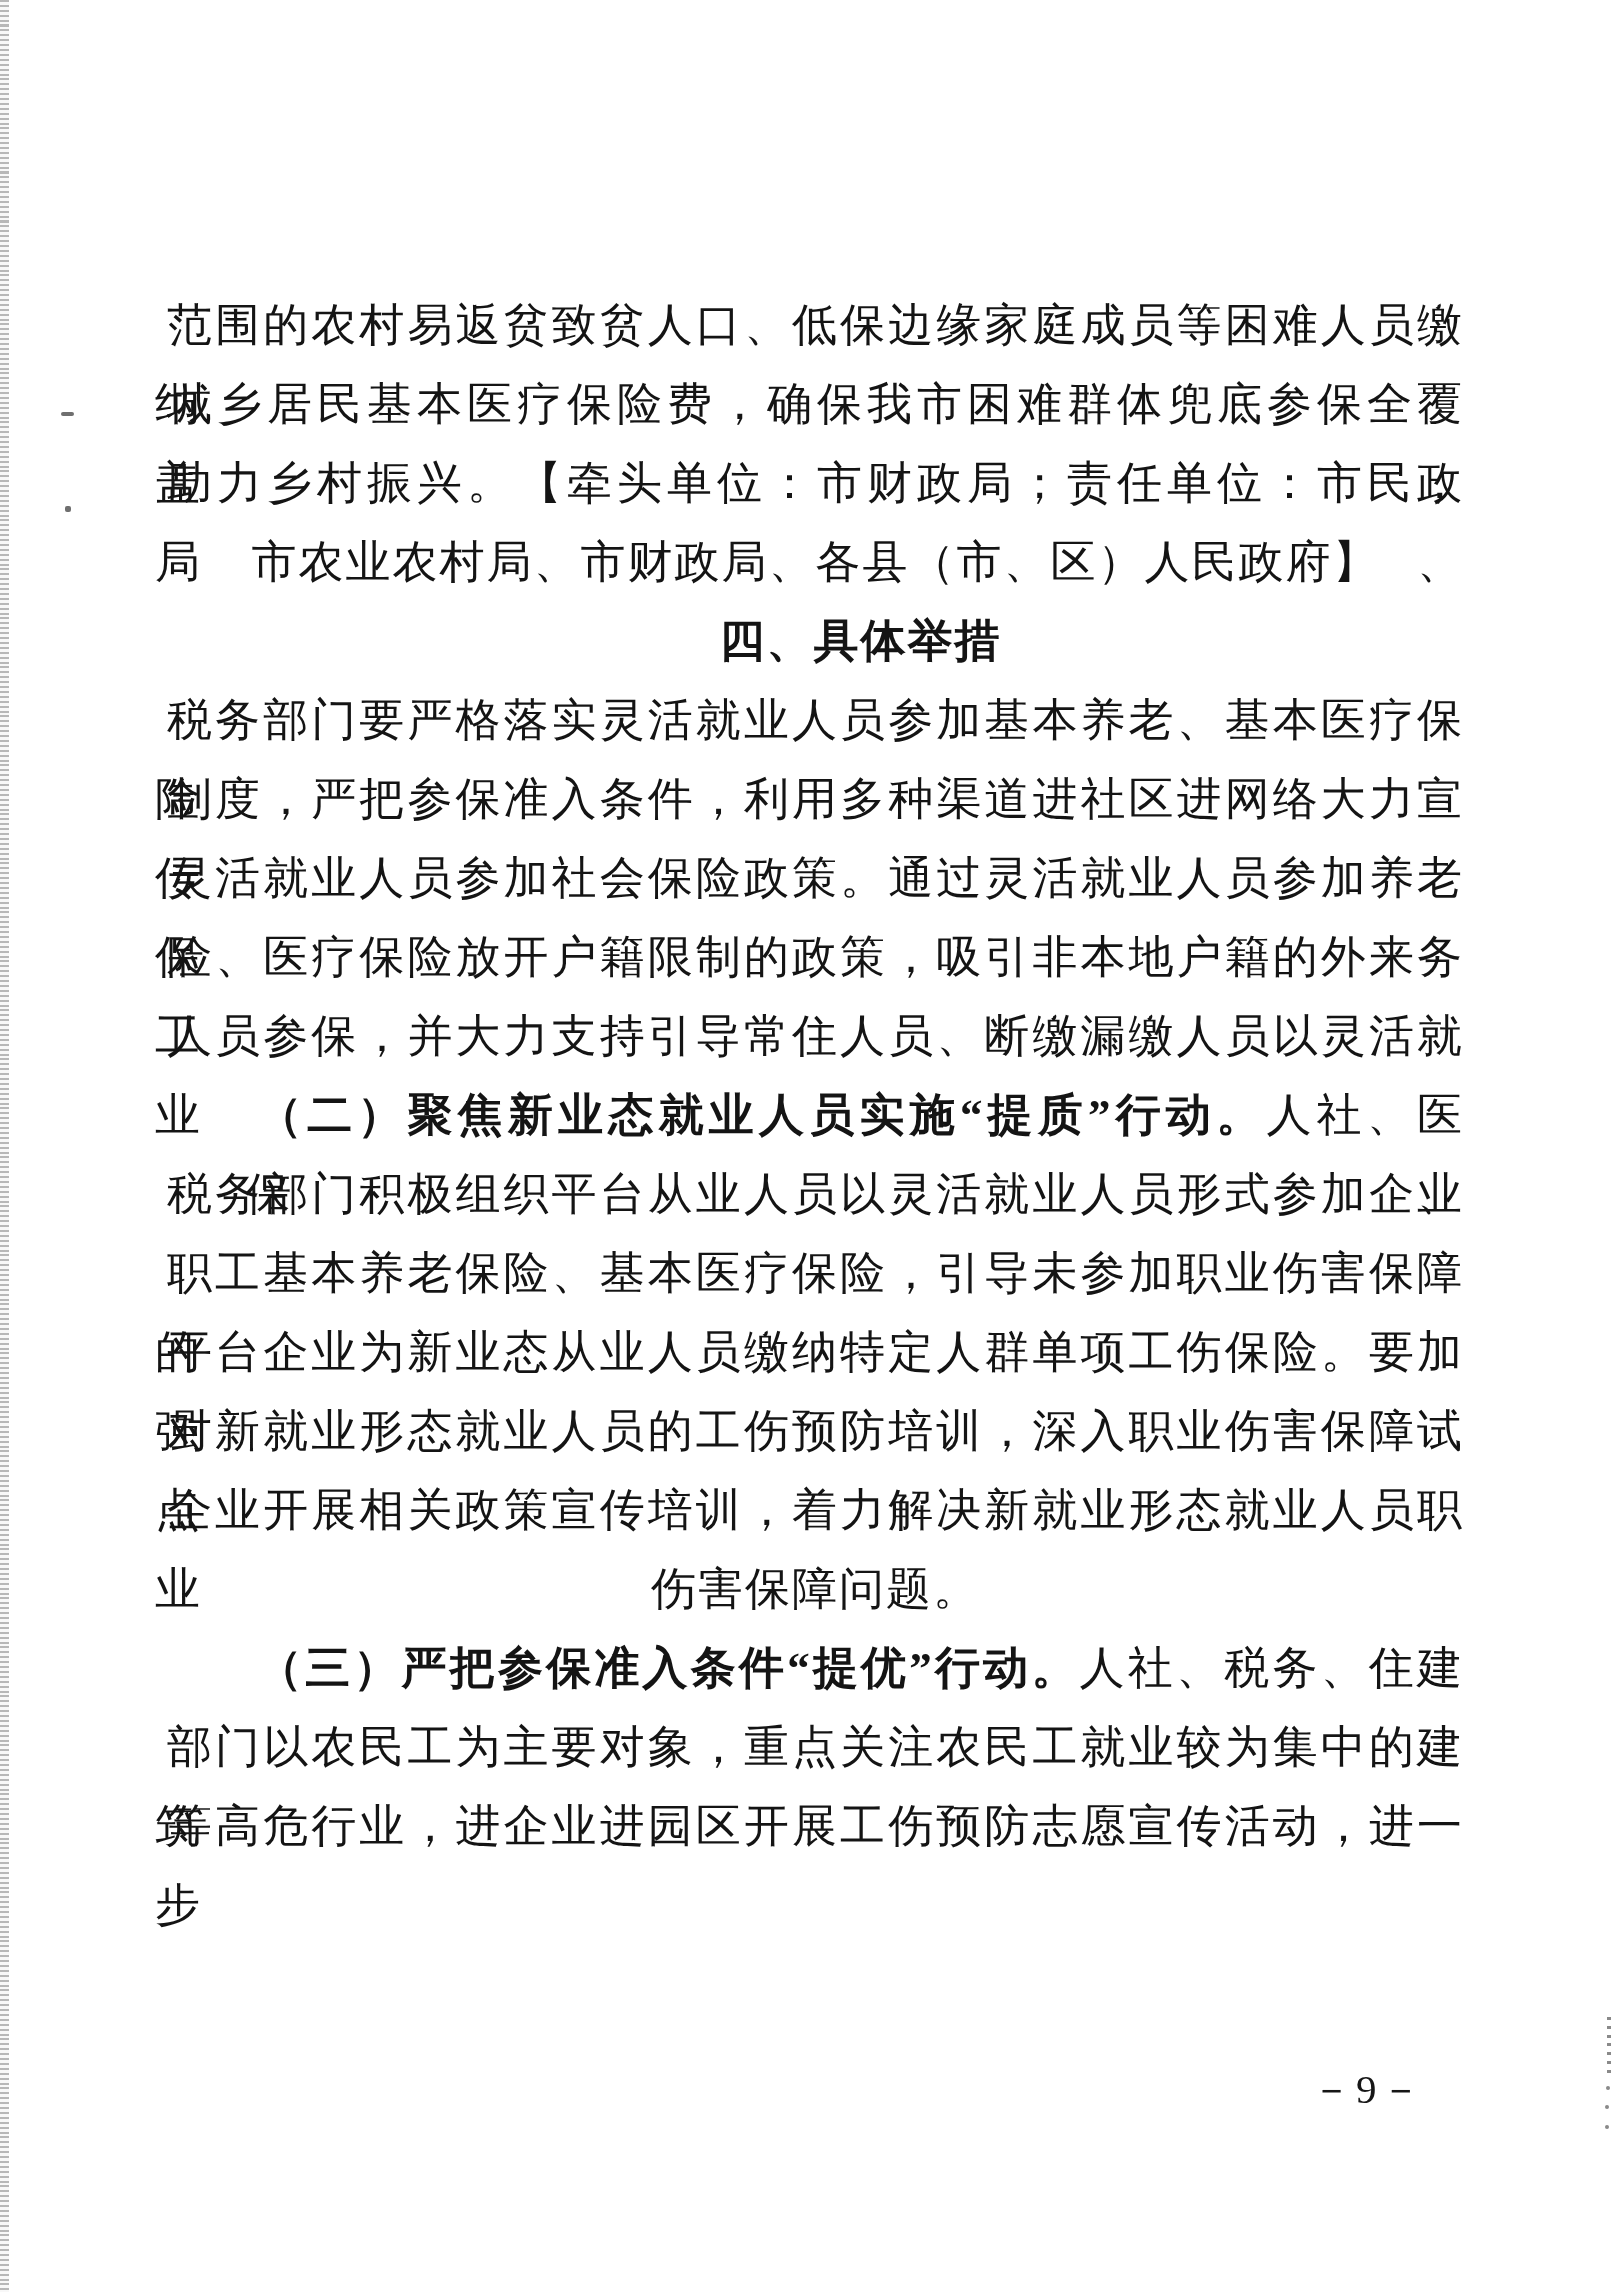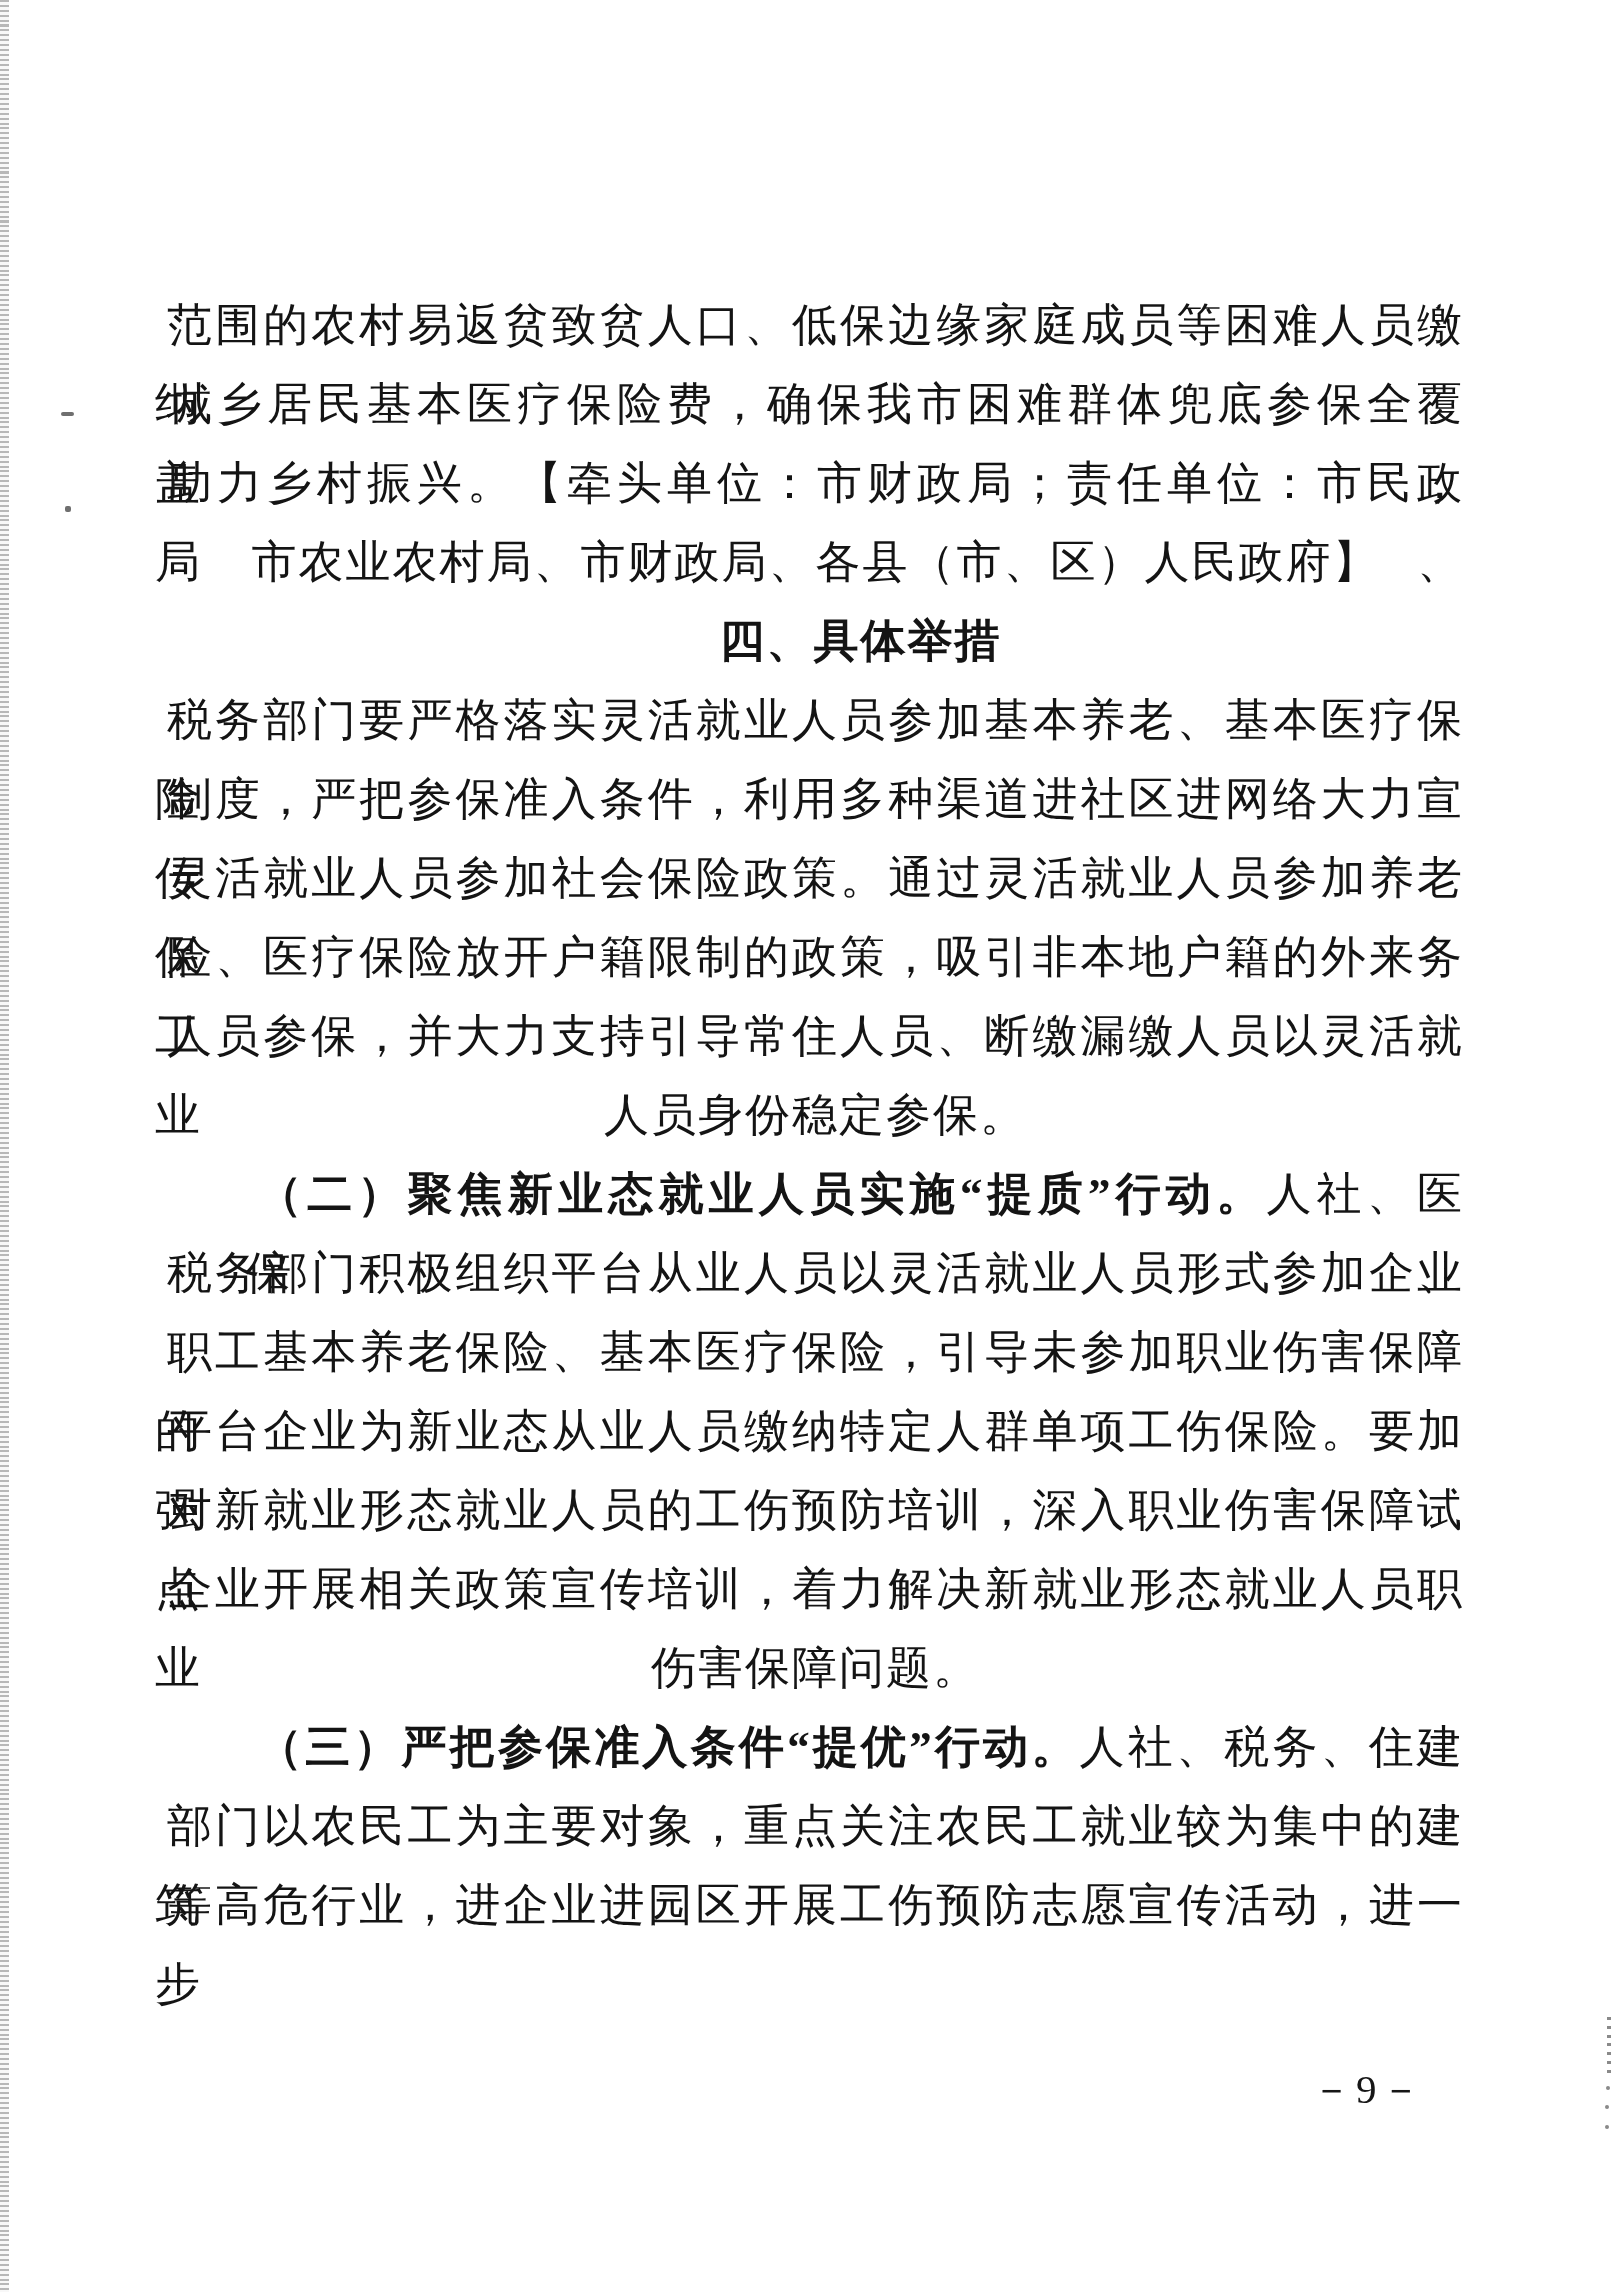--- a/index.html
+++ b/index.html
@@ -101,21 +101,20 @@
     <div class="line j"><span class="lead"></span><span>范围的农村易返贫致贫人口、低保边缘家庭成员等困难人员缴纳</span></div>
     <div class="line j"><span class="lead"></span><span>城乡居民基本医疗保险费，确保我市困难群体兜底参保全覆盖，</span></div>
     <div class="line j"><span class="lead"></span><span>助力乡村振兴。【牵头单位：市财政局；责任单位：市民政局、</span></div>
     <div class="line"><span class="lead"></span><span>市农业农村局、市财政局、各县（市、区）人民政府】</span></div>
     <div class="line indent"><span class="lead">四、具体举措</span><span></span></div>
     <div class="line j"><span class="lead"></span><span>税务部门要严格落实灵活就业人员参加基本养老、基本医疗保险</span></div>
     <div class="line j"><span class="lead"></span><span>制度，严把参保准入条件，利用多种渠道进社区进网络大力宣传</span></div>
     <div class="line j"><span class="lead"></span><span>灵活就业人员参加社会保险政策。通过灵活就业人员参加养老保</span></div>
     <div class="line j"><span class="lead"></span><span>险、医疗保险放开户籍限制的政策，吸引非本地户籍的外来务工</span></div>
     <div class="line j"><span class="lead"></span><span>人员参保，并大力支持引导常住人员、断缴漏缴人员以灵活就业</span></div>
-    <div class="line"><span class="lead"></span><span>人员身份稳定参保。</span></div>
     <div class="line j indent"><span class="lead">（二）聚焦新业态就业人员实施“提质”行动。</span><span>人社、医保、</span></div>
     <div class="line j"><span class="lead"></span><span>税务部门积极组织平台从业人员以灵活就业人员形式参加企业</span></div>
     <div class="line j"><span class="lead"></span><span>职工基本养老保险、基本医疗保险，引导未参加职业伤害保障的</span></div>
     <div class="line j"><span class="lead"></span><span>平台企业为新业态从业人员缴纳特定人群单项工伤保险。要加强</span></div>
     <div class="line j"><span class="lead"></span><span>对新就业形态就业人员的工伤预防培训，深入职业伤害保障试点</span></div>
     <div class="line j"><span class="lead"></span><span>企业开展相关政策宣传培训，着力解决新就业形态就业人员职业</span></div>
     <div class="line"><span class="lead"></span><span>伤害保障问题。</span></div>
     <div class="line j indent"><span class="lead">（三）严把参保准入条件“提优”行动。</span><span>人社、税务、住建</span></div>
     <div class="line j"><span class="lead"></span><span>部门以农民工为主要对象，重点关注农民工就业较为集中的建筑</span></div>
     <div class="line j"><span class="lead"></span><span>等高危行业，进企业进园区开展工伤预防志愿宣传活动，进一步</span></div>

